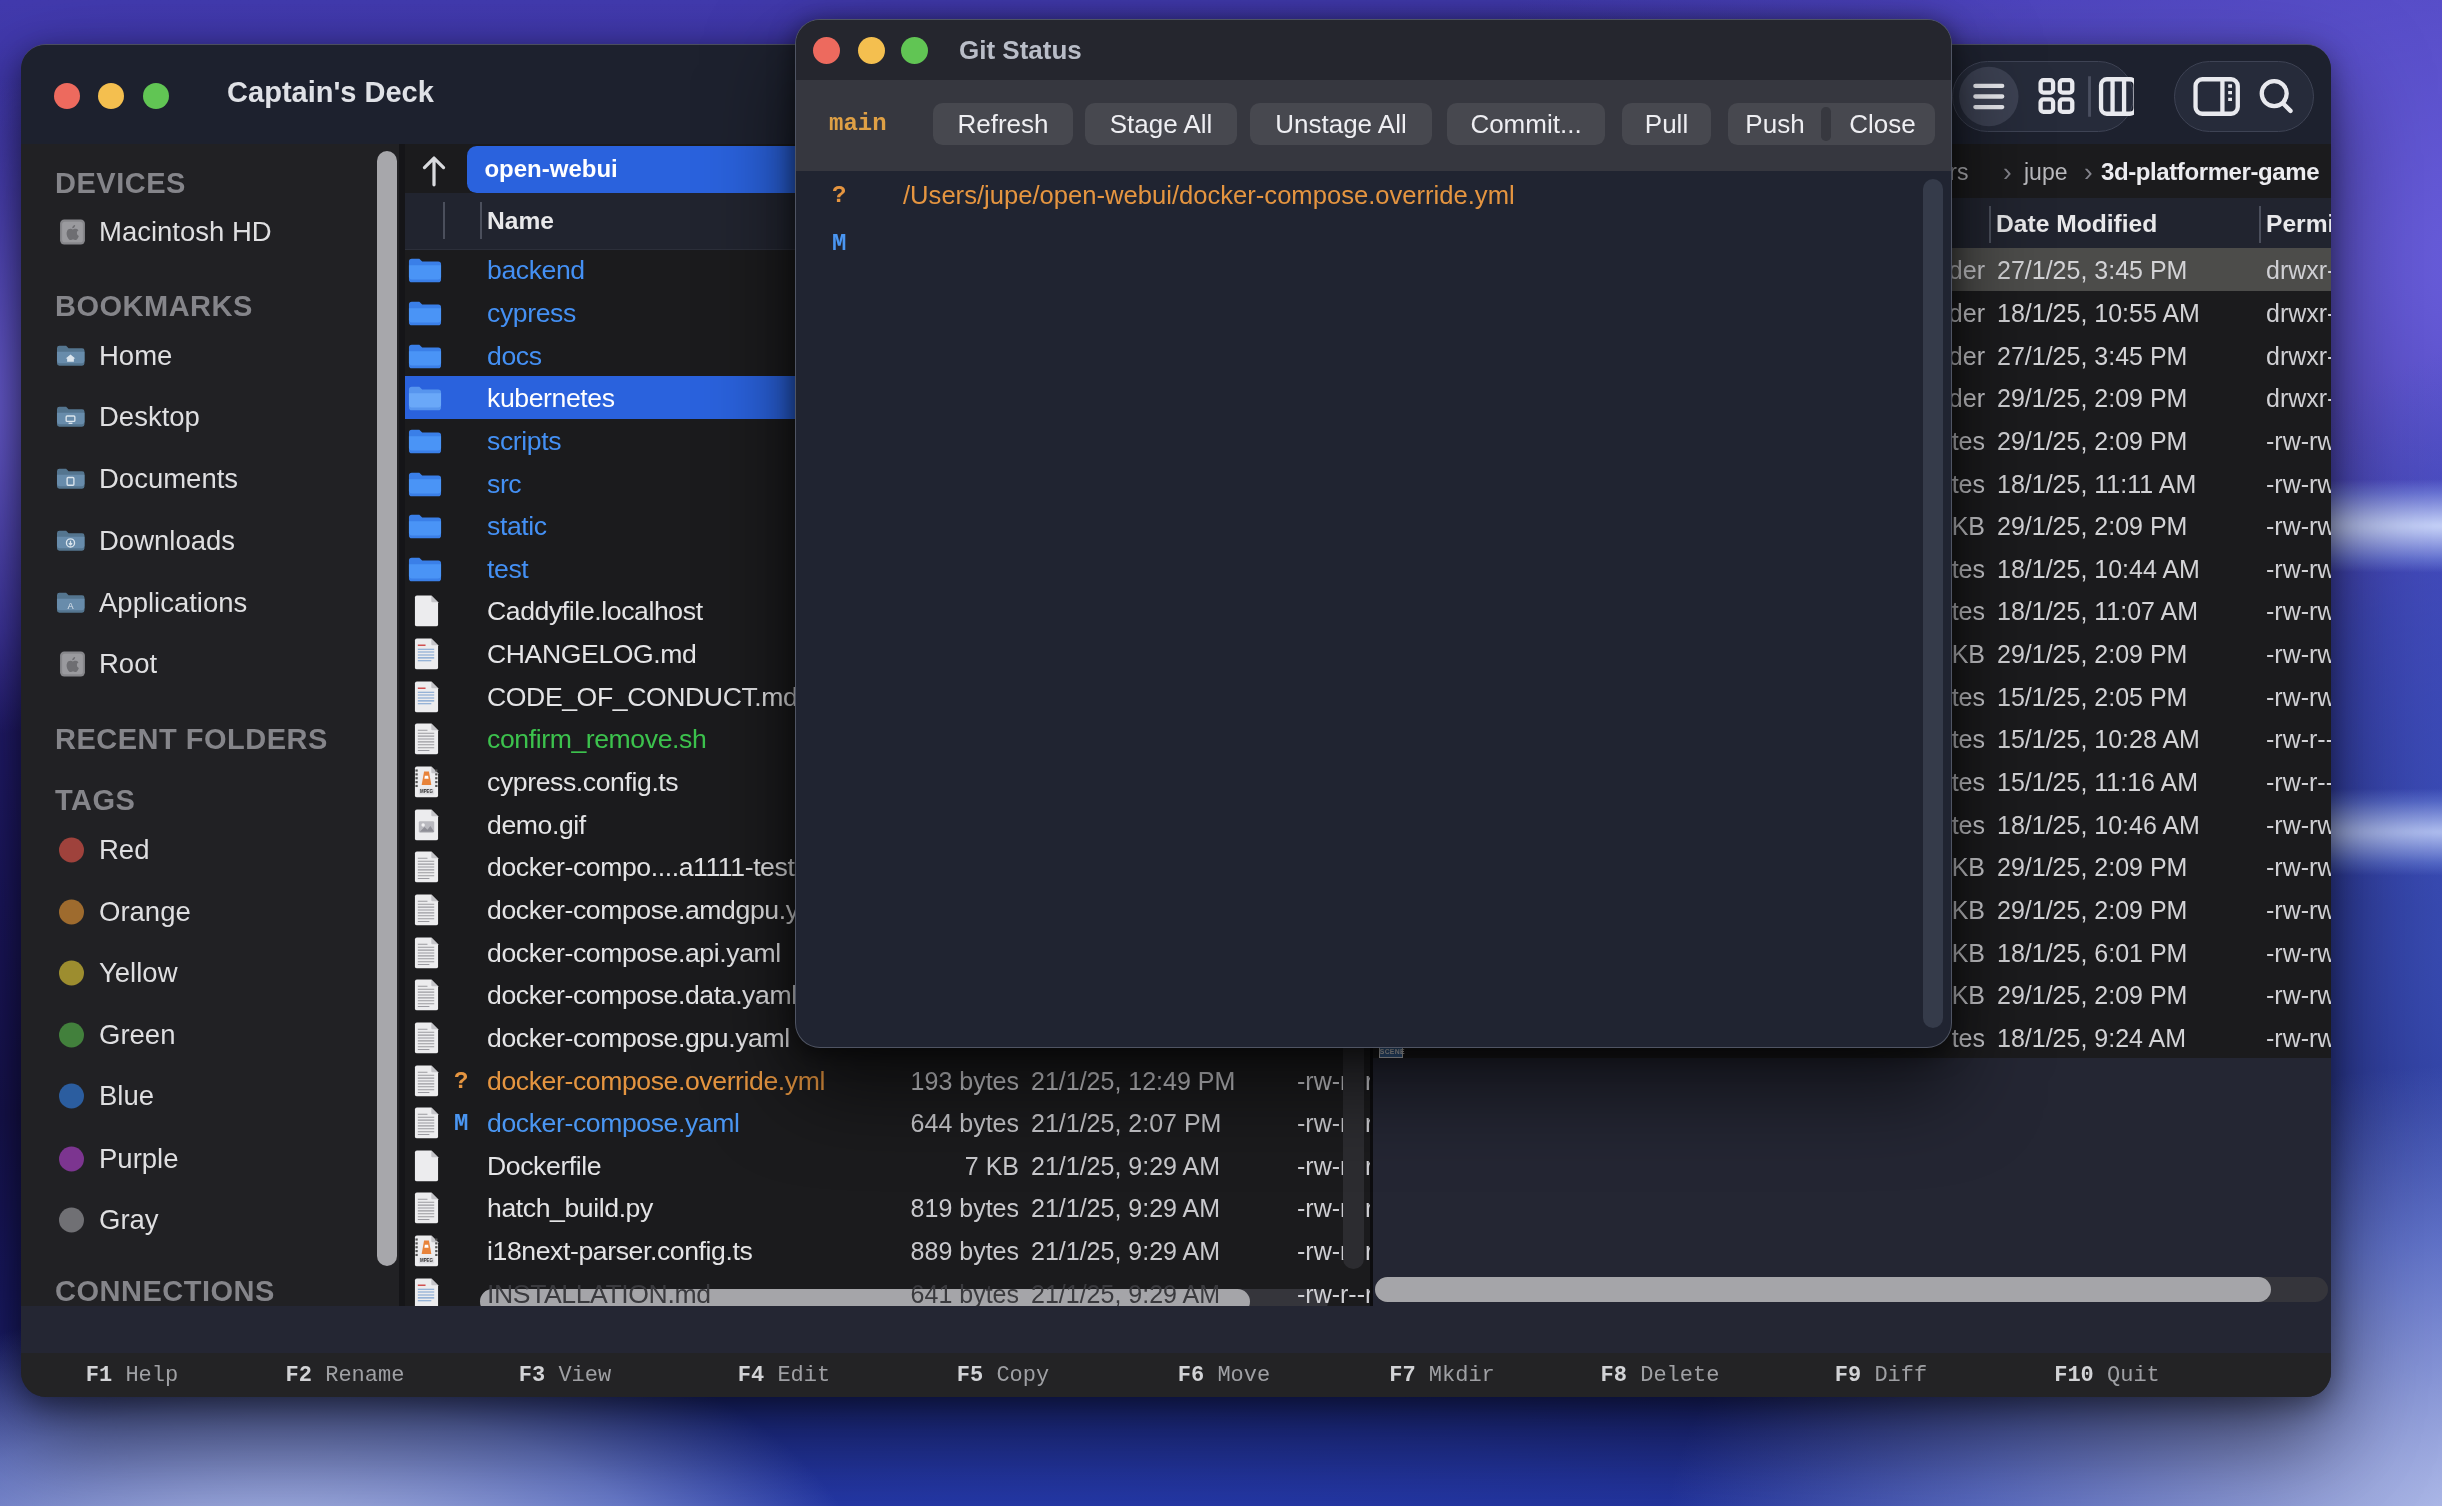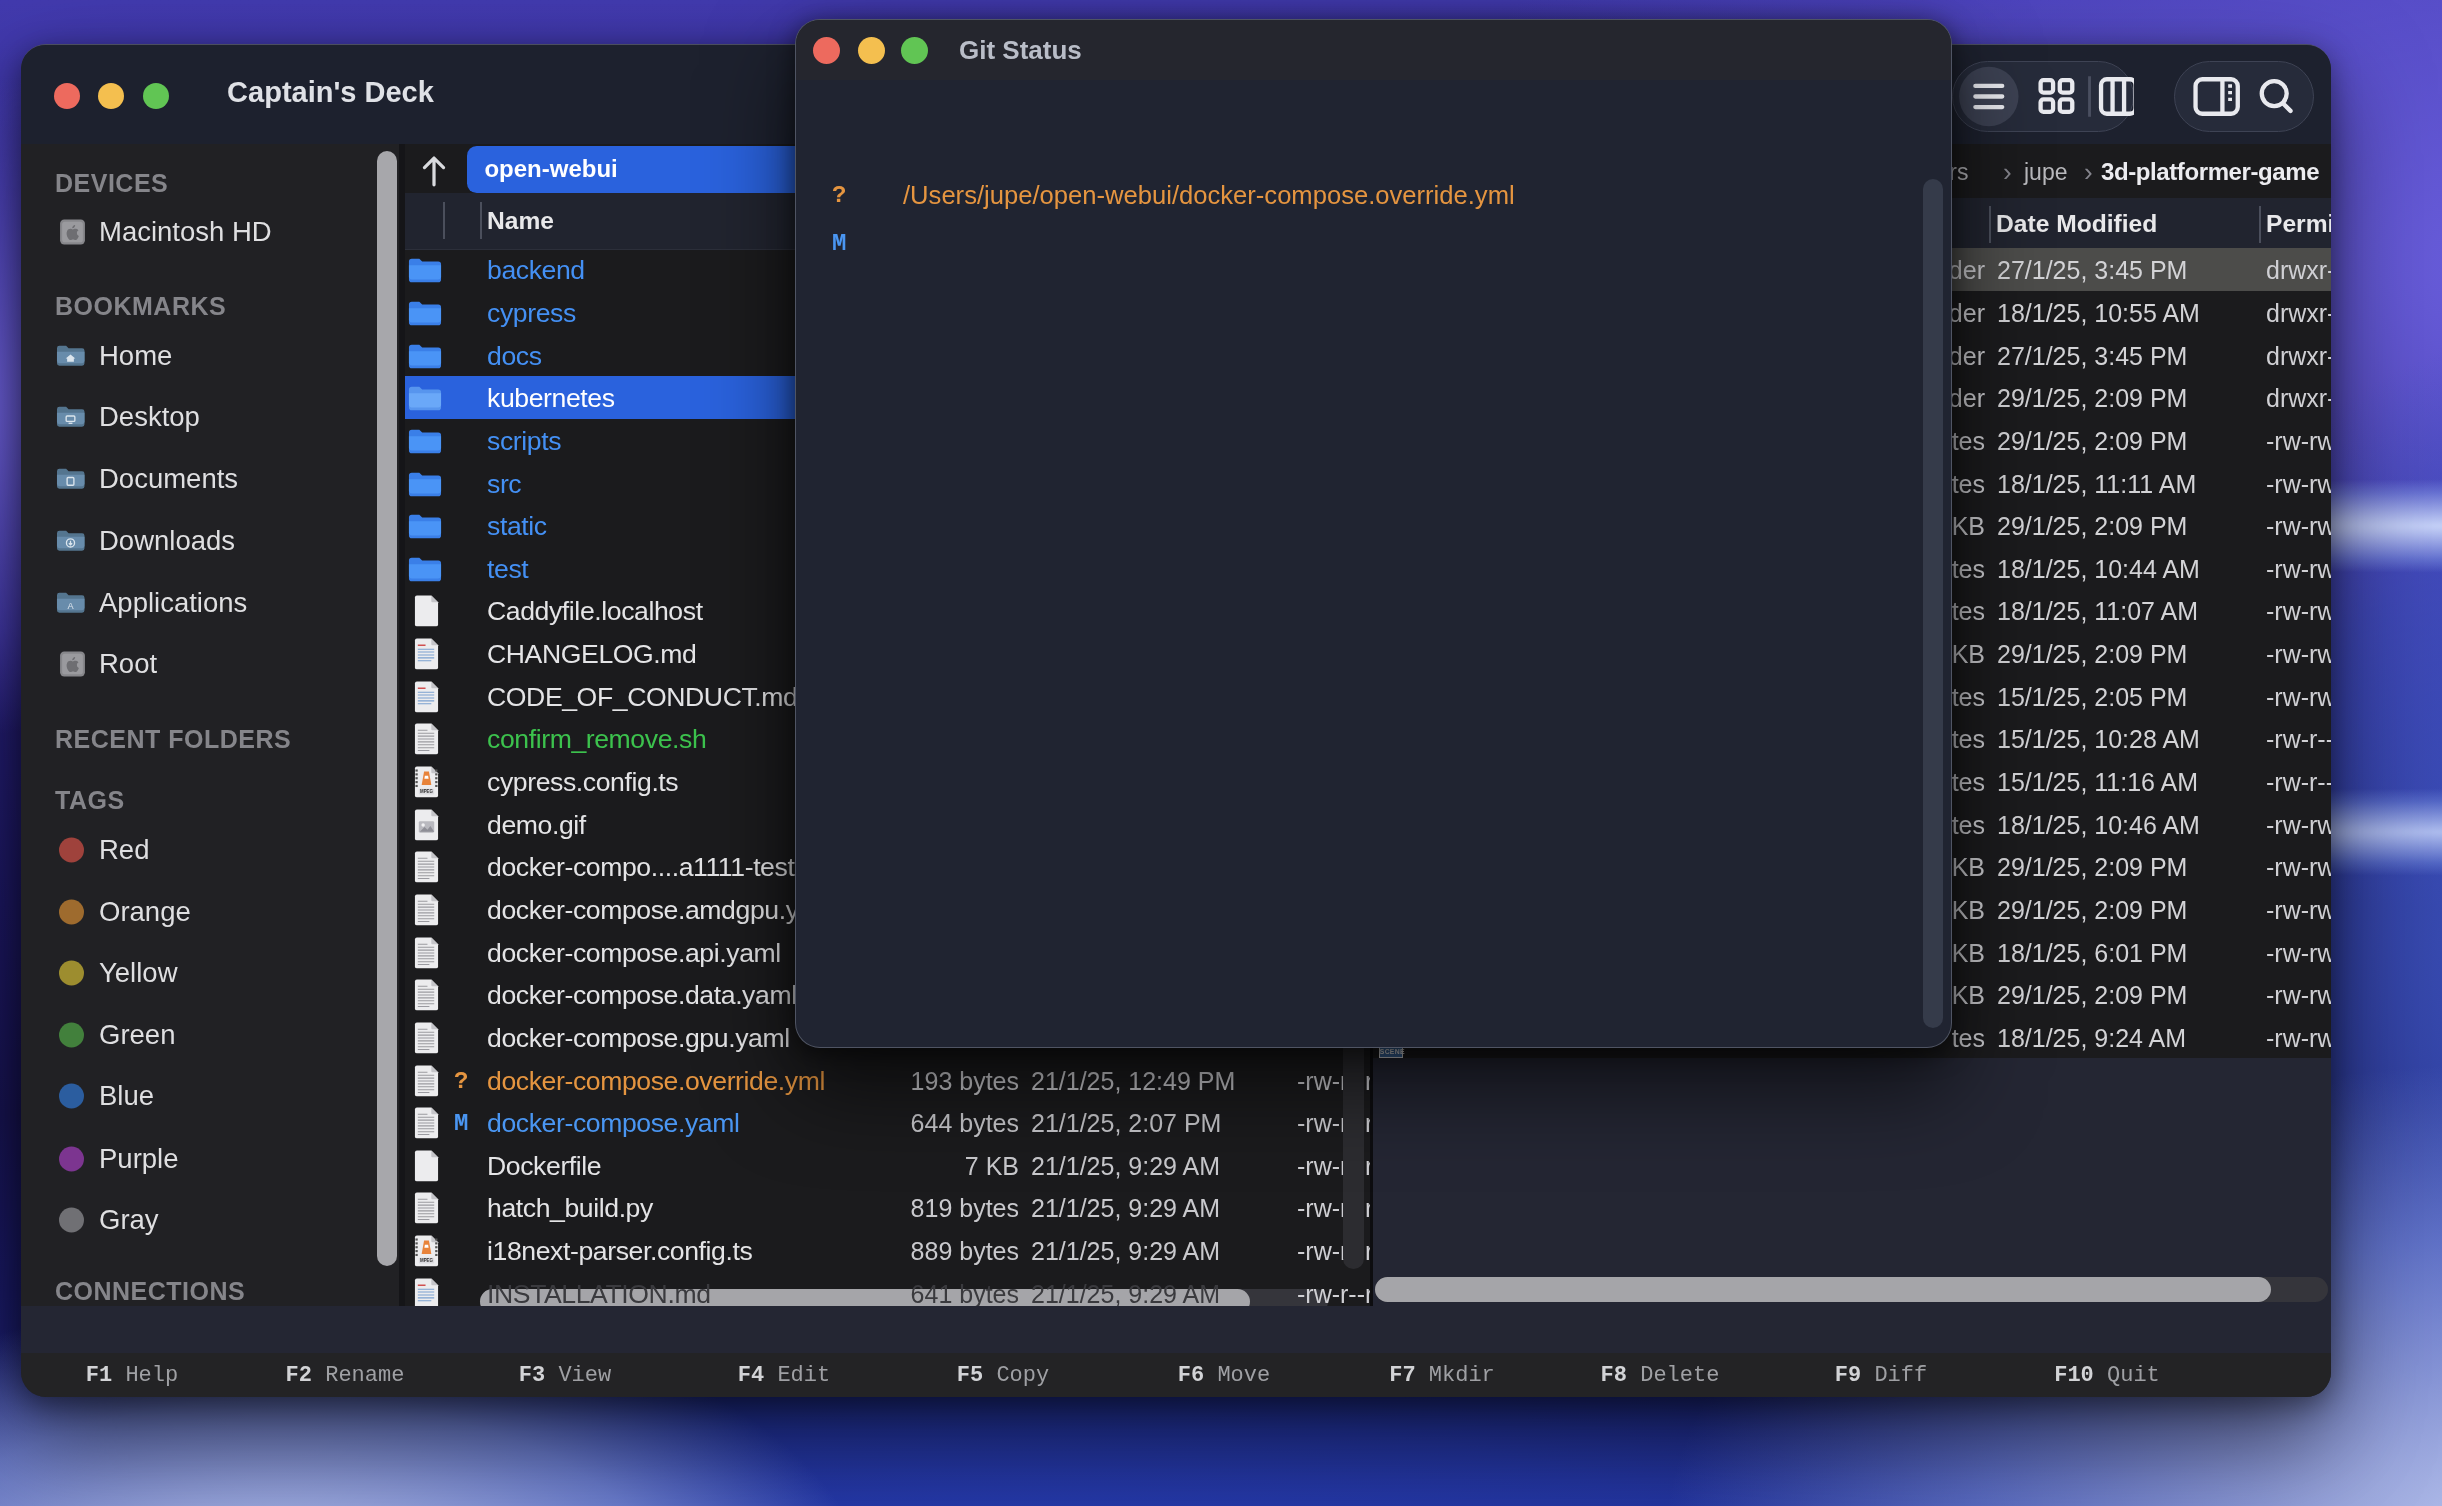--- a/index.html
+++ b/index.html
@@ -20,21 +20,21 @@
 
 #win{position:absolute;left:21px;top:44px;width:2310px;height:1353px;border-radius:25px;
 background:#242633;box-shadow:0 43px 97px rgba(0,0,0,.55), 0 7.7px 29px rgba(0,0,0,.4);overflow:hidden;
 border-top:1px solid rgba(160,165,190,.32)}
 #tbar{position:absolute;left:0;top:0;width:100%;height:99px;background:#1d212e}
 .tl{position:absolute;top:38px;width:26px;height:26px;border-radius:50%}
 #title{position:absolute;left:184px;top:31px;width:251px;text-align:center;font-size:29px;font-weight:bold;color:#dfe1e6}
 .pill{position:absolute;top:16.4px;height:71px;border-radius:36px;background:#262b3a;border:1.4px solid #3e4354}
 
 #sbar{position:absolute;left:0;top:99px;width:378px;height:1162px;background:#212124}
-.shdr{position:absolute;left:34px;font-size:25px;font-weight:bold;color:#85858a;letter-spacing:0.5px;transform:translateY(-50%)}
+.shdr{position:absolute;left:34px;font-size:29px;font-weight:bold;color:#85858a;letter-spacing:0.5px;transform:translateY(-50%)}
 .sitem{position:absolute;left:78px;font-size:27.5px;color:#dfdfe1;transform:translateY(-50%)}
 .si{position:absolute;width:29px;transform:translateY(-50%)}
 .sdot{position:absolute;left:38px;width:25px;height:25px;border-radius:50%;transform:translateY(-50%)}
 #sbscroll{position:absolute;left:356px;top:106px;width:20px;height:1115px;border-radius:10.6px;background:#a7a7ab}
 #sbgap{position:absolute;left:378px;top:99px;width:6.8px;height:1162px;background:#151518}
 
 #lpane{position:absolute;left:384px;top:99px;width:965px;height:1162px;background:#1b1b1d;overflow:hidden}
 #pdiv{position:absolute;left:1349px;top:99px;width:2.9px;height:1162px;background:#0d0d10}
 #rpane{position:absolute;left:1352px;top:99px;width:959px;height:1162px;background:#242633;overflow:hidden}
 #rblack{position:absolute;left:0;top:0;width:100%;height:914px;background:#1b1b1d}
@@ -620,20 +620,32 @@
 <span class="fk" style="left:1860px"><b>F9</b> Diff</span>
 <span class="fk" style="left:2086px"><b>F10</b> Quit</span>
 </div>
 </div>
 <div id="dlg">
 <div id="dtbar"></div>
 <div class="dtl" style="left:17.4px;background:#ed6a5e"></div>
 <div class="dtl" style="left:62px;background:#f4bf4f"></div>
 <div class="dtl" style="left:105px;background:#61c554"></div>
 <div id="dtitle">Git Status</div>
+<div id="dtool">
+<div id="dmain">main</div>
+<div class="dbtn" style="left:137px;width:140px">Refresh</div>
+<div class="dbtn" style="left:289px;width:152px">Stage All</div>
+<div class="dbtn" style="left:454px;width:182px">Unstage All</div>
+<div class="dbtn" style="left:651px;width:158px">Commit...</div>
+<div class="dbtn" style="left:826px;width:89px">Pull</div>
+<div class="dbtn" style="left:932px;width:207px"></div>
+<div style="position:absolute;left:1025px;top:27px;width:9.7px;height:34px;border-radius:4.8px;background:#37383f"></div>
+<div class="abs" style="left:932px;top:23px;width:94px;text-align:center;line-height:42px;color:#eeeef2;font-size:26px">Push</div>
+<div class="abs" style="left:1035px;top:23px;width:103px;text-align:center;line-height:42px;color:#eeeef2;font-size:26px">Close</div>
+</div>
 <div class="drow" style="top:151px">
       <div class="dmark" style="color:#e59540">?</div>
       <div class="dpath" style="color:#e59540">/Users/jupe/open-webui/docker-compose.override.yml</div>
     </div>
 <div class="drow" style="top:199px">
       <div class="dmark" style="color:#4a96f2">M</div>
     </div>
 <div id="dscroll"></div>
 </div>
 

